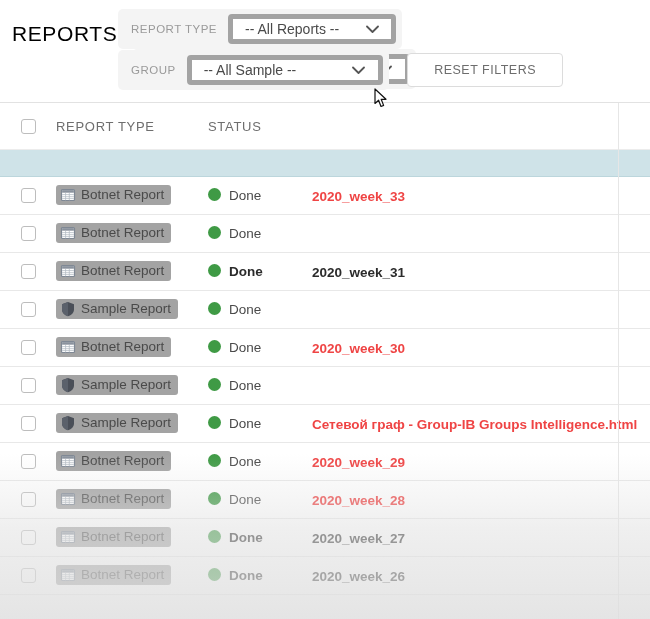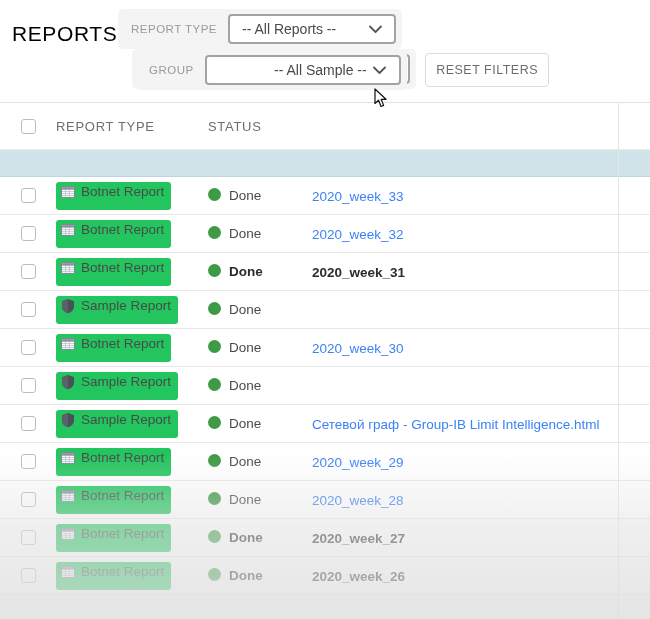--- a/index.html
+++ b/index.html
@@ -30,21 +30,21 @@
     left: 12px;
     top: 22px;
     font-size: 21px;
     letter-spacing: 0.6px;
     color: #000000;
     font-weight: 400;
   }
 
   .filter-row { position: absolute; }
   #filter-row-1 { left: 118px; top: 9px; }
-  #filter-row-2 { left: 136px; top: 50px; text-align: right; }
+  #filter-row-2 { left: 118px; top: 50px; }
 
   .filter-group {
     display: inline-flex;
     align-items: center;
     background: #f4f4f4;
     border-radius: 5px;
     padding: 5px 6px 5px 0;
     vertical-align: middle;
   }
 
@@ -53,21 +53,21 @@
     letter-spacing: 0.5px;
     color: #9a9a9a;
     padding: 0 11px 0 13px;
     white-space: nowrap;
     text-transform: uppercase;
   }
 
   .select-box {
     position: relative;
     background: #ffffff;
-    border: 2px solid #a3a3a3;
+    border: 5px solid #a3a3a3;
     border-radius: 4px;
     height: 30px;
     display: flex;
     align-items: center;
     box-sizing: border-box;
   }
   .select-value {
     font-size: 14px;
     color: #4a4a4a;
     padding-left: 12px;
@@ -85,21 +85,21 @@
 
   #sel-report-type { width: 168px; }
   #sel-create-time { width: 172px; }
   #sel-group       { width: 196px; }
 
   #reset-filters {
     display: inline-flex;
     align-items: center;
     justify-content: center;
     height: 32px;
-    padding: 0 10px;
+    padding: 0 26px;
     margin-left: 14px;
     background: #ffffff;
     border: 1px solid #dcdcdc;
     border-radius: 4px;
     font-size: 12.5px;
     letter-spacing: 0.5px;
     color: #6d6d6d;
     vertical-align: middle;
     text-transform: uppercase;
     cursor: pointer;
@@ -146,47 +146,48 @@
     background: #cfe3e8;
     border-bottom: 1px solid #bcd6dc;
   }
 
   .data-row { height: 38px; background: #ffffff; }
 
   .type-pill {
     display: inline-flex;
     align-items: center;
     gap: 5px;
-    background: #22c55e;
+    background: #a3a3a3;
     border-radius: 3px;
-    padding: 2px 7px 10px 4px;
+    padding: 2px 7px 2px 4px;
     font-size: 13.5px;
     color: #4a4a4a;
   }
   .type-pill .ico { width: 16px; height: 16px; flex: none; display: block; }
 
   .status {
     display: flex;
     gap: 8px;
     font-size: 13.5px;
     color: #4a4a4a;
   }
   .dot {
     width: 13px;
     height: 13px;
     border-radius: 50%;
     background: #3f9a45;
     flex: none;
   }
   .name {
     font-size: 13.5px;
-    color: #3b82f6;
+    color: #ef4444;
     white-space: nowrap;
     overflow: hidden;
     text-overflow: ellipsis;
+    font-weight: bold;
   }
 
   .row.unread .status,
   .row.unread .name { font-weight: bold; color: #2b2b2b; }
 
   
   #fade {
     position: absolute;
     left: 0;
     right: 0;
@@ -326,21 +327,20 @@
               </g>
             </svg>
             <span>Botnet Report</span>
           </span></div>
         <div class="c-stat">
           <span class="status">
             <span class="dot"></span>
             <span>Done</span>
           </span>
         </div>
-        <div class="c-name"><span class="name">2020_week_32</span></div>
       </div>
       <div class="row data-row unread">
         <div class="c-check">
           <div class="chk"></div>
         </div>
         <div class="c-type"><span class="type-pill">
             <svg class="ico" viewBox="0 0 16 16">
               <rect x="1.5" y="2.5" width="13" height="11" rx="1" fill="#ffffff" stroke="#7f8894" stroke-width="1.2"></rect>
               <rect x="2.1" y="3.1" width="11.8" height="2.6" fill="#8a929d"></rect>
               <g stroke="#b4bbc4" stroke-width="0.8">
@@ -433,21 +433,21 @@
               <path d="M8 1 L8 15.2 C4.6 14.2 2 11.6 2 8.2 V3.2 Z" fill="#5b616b"></path>
             </svg>
             <span>Sample Report</span>
           </span></div>
         <div class="c-stat">
           <span class="status">
             <span class="dot"></span>
             <span>Done</span>
           </span>
         </div>
-        <div class="c-name"><span class="name">Сетевой граф - Group-IB Limit Intelligence.html</span></div>
+        <div class="c-name"><span class="name">Сетевой граф - Group-IB Groups Intelligence.html</span></div>
       </div>
       <div class="row data-row">
         <div class="c-check">
           <div class="chk"></div>
         </div>
         <div class="c-type"><span class="type-pill">
             <svg class="ico" viewBox="0 0 16 16">
               <rect x="1.5" y="2.5" width="13" height="11" rx="1" fill="#ffffff" stroke="#7f8894" stroke-width="1.2"></rect>
               <rect x="2.1" y="3.1" width="11.8" height="2.6" fill="#8a929d"></rect>
               <g stroke="#b4bbc4" stroke-width="0.8">

